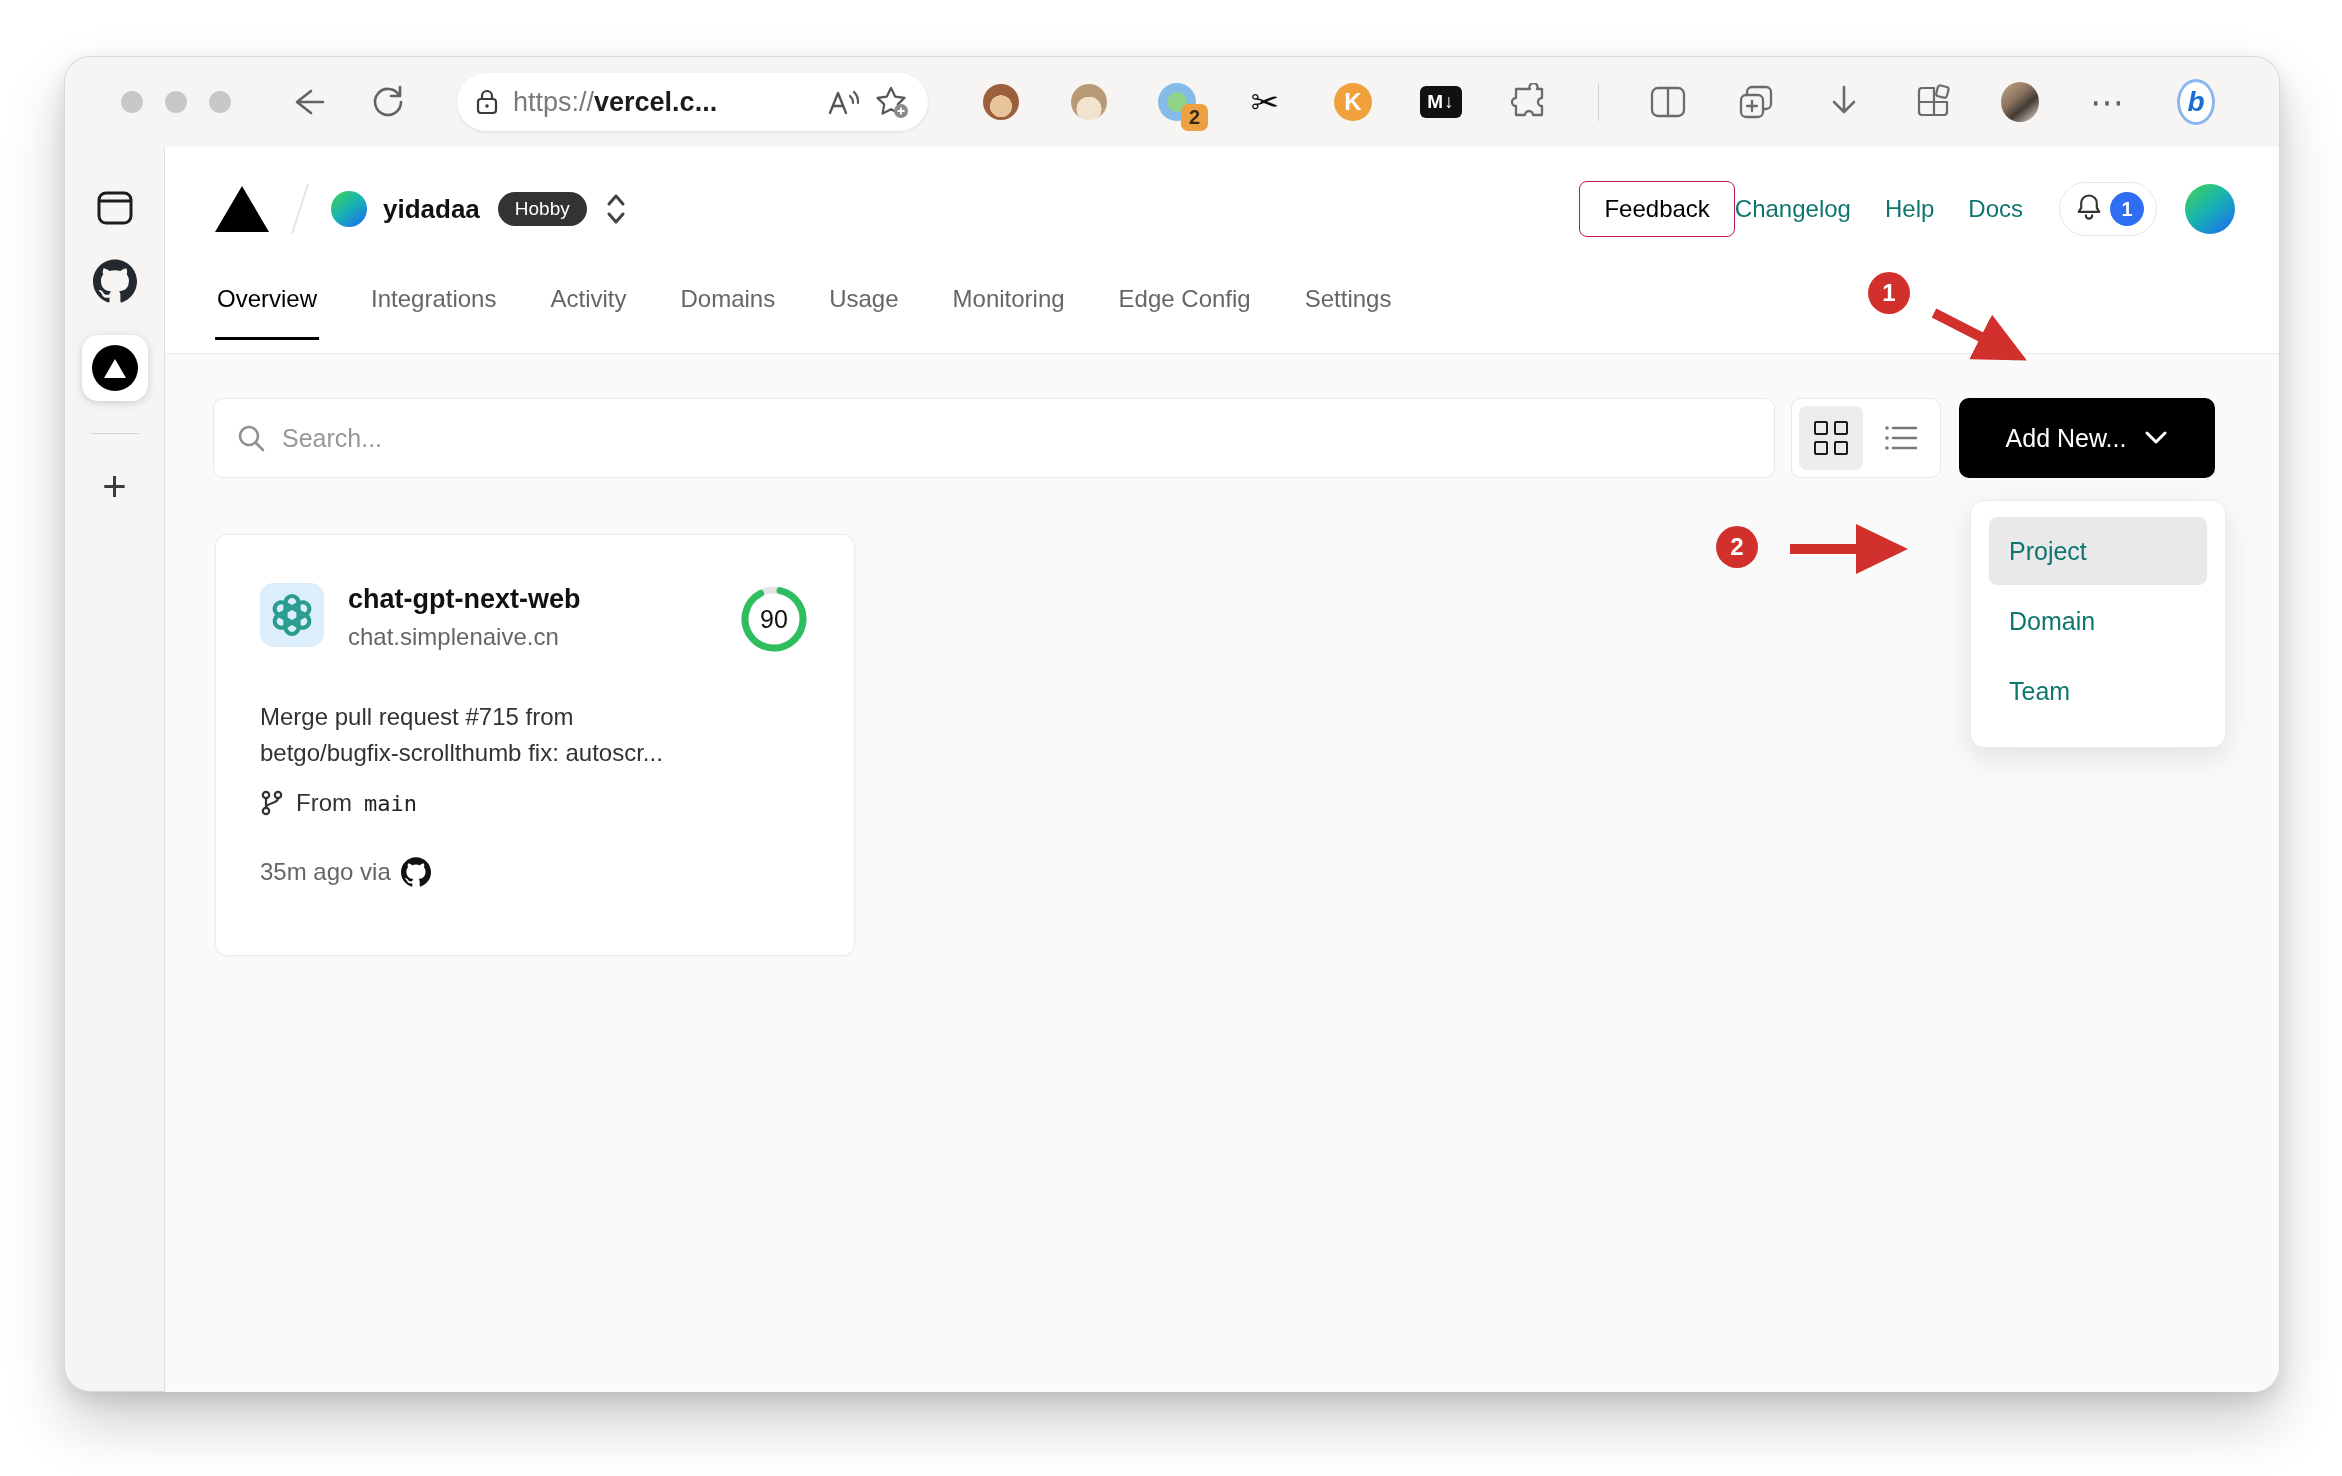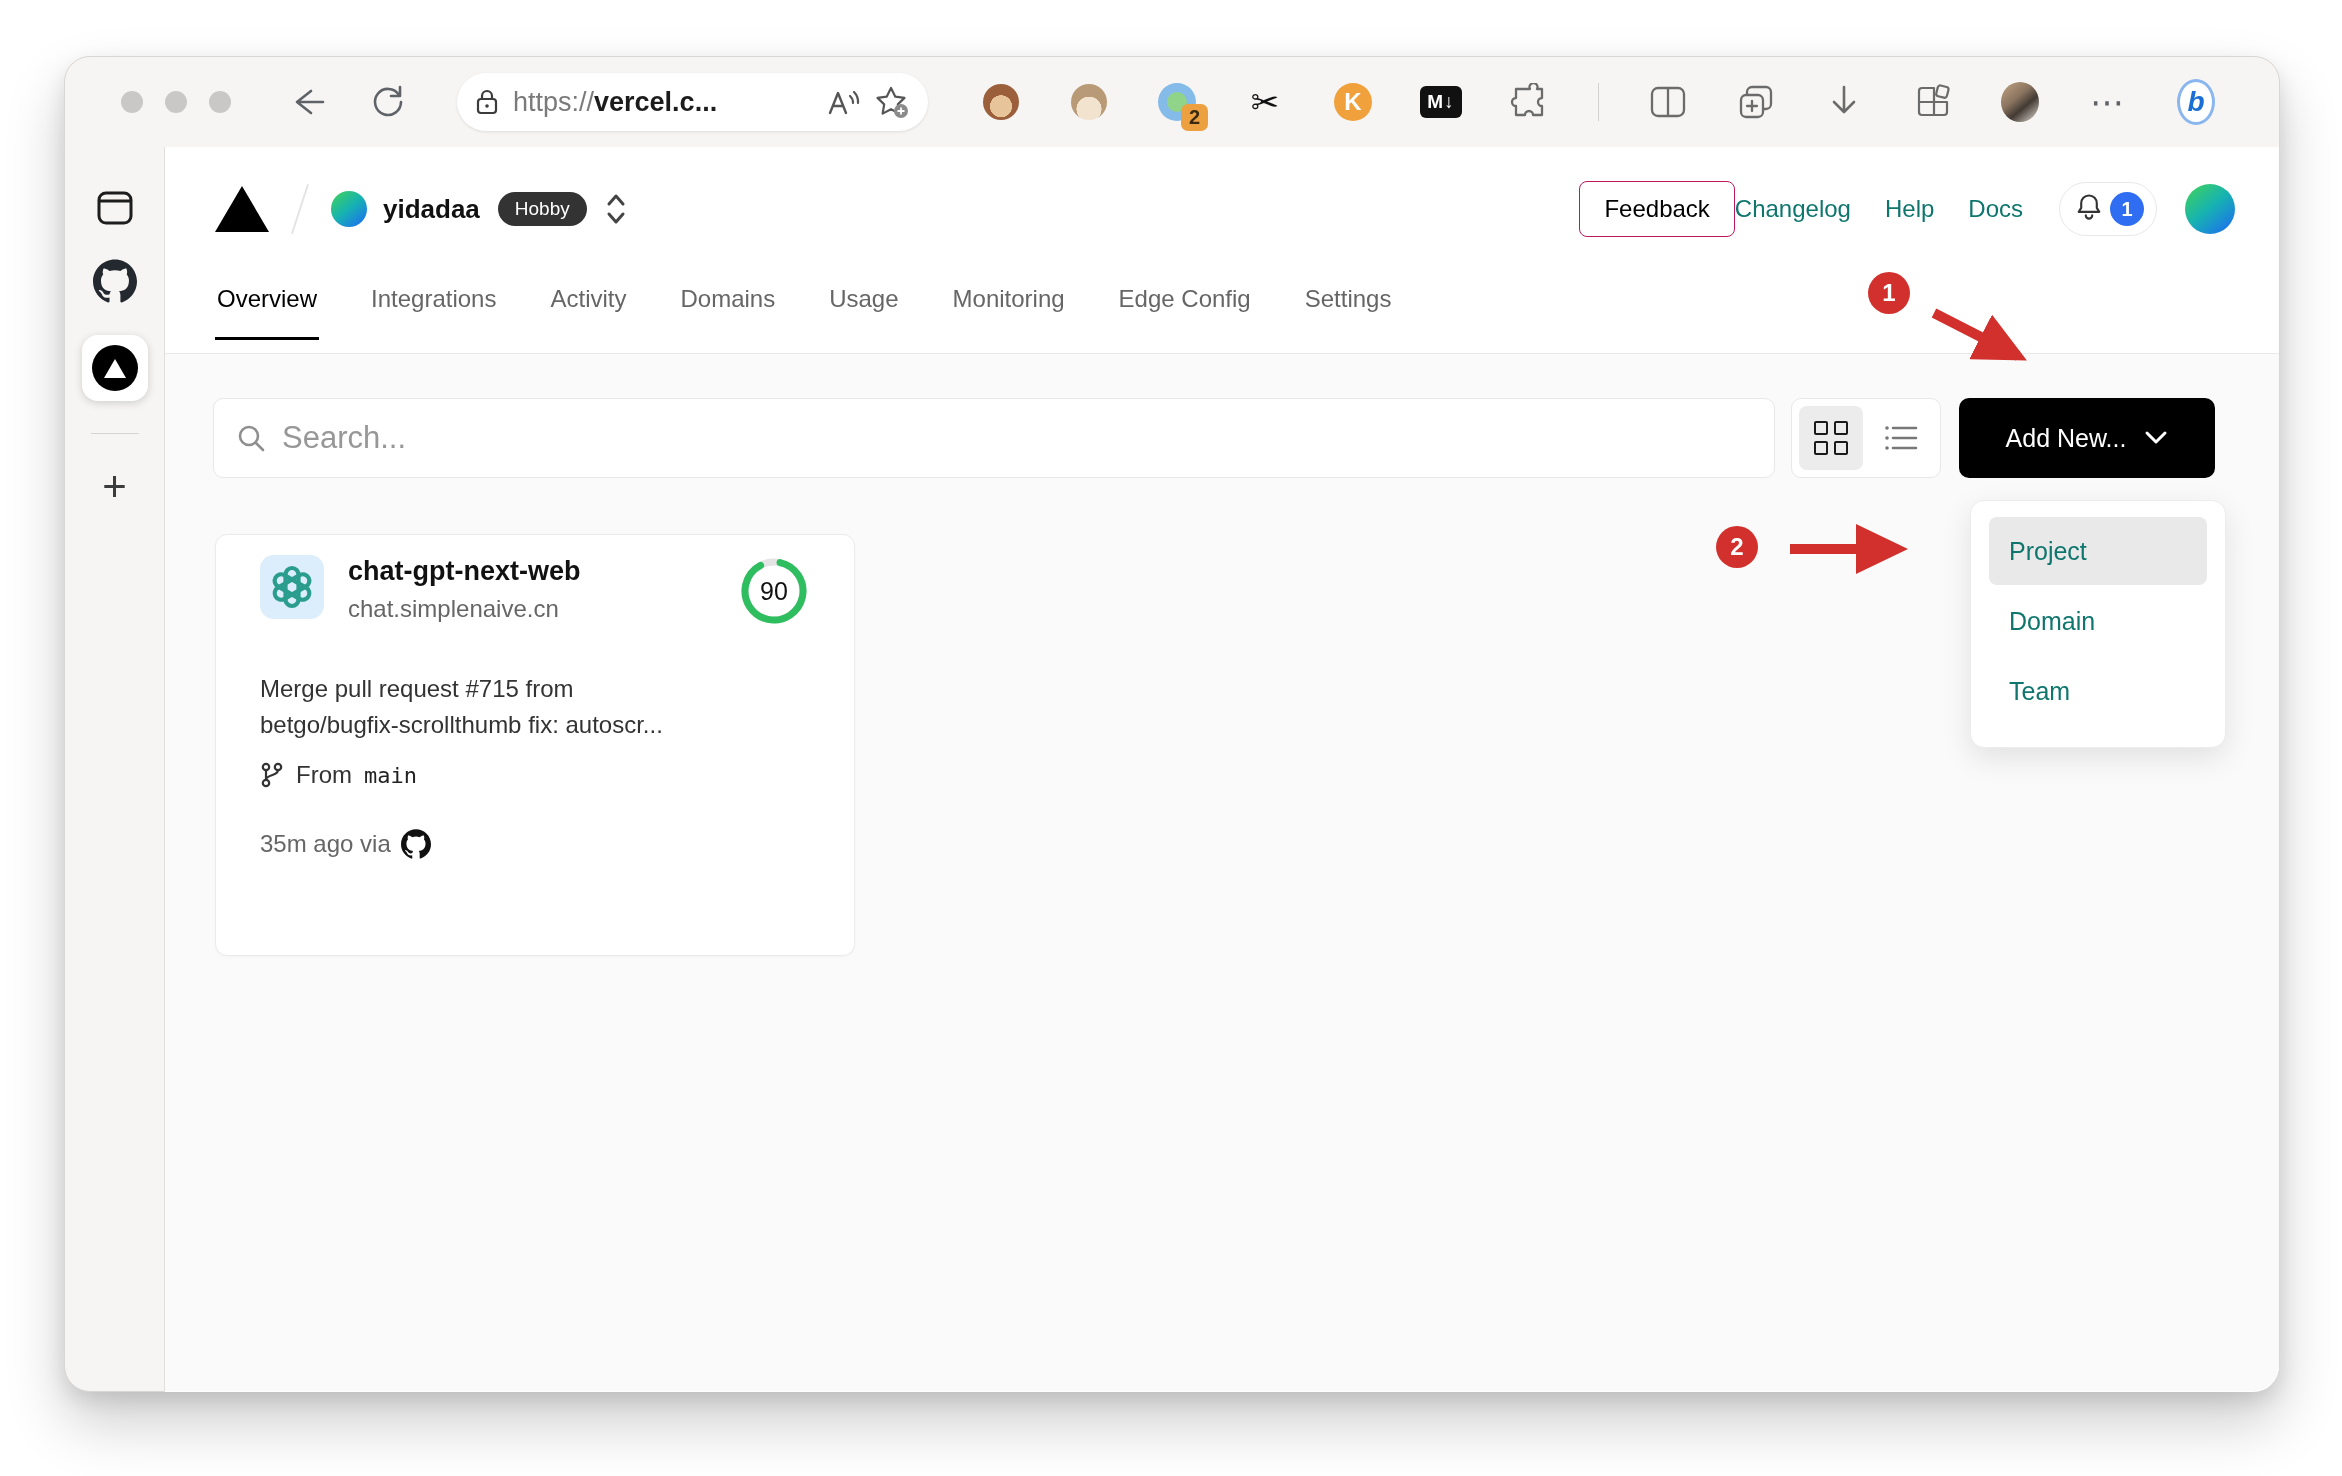--- a/index.html
+++ b/index.html
@@ -73,33 +73,33 @@
     background:linear-gradient(140deg,#3fd05f 5%,#17b3b0 48%,#1c6ef2 95%); }
   .vtabs { display:flex; gap:50px; padding:0 50px; }
   .vtab { font-size:24px; color:#666; padding:14px 2px 24px; border-bottom:3px solid transparent; }
   .vtab.active { color:#000; font-weight:500; border-bottom-color:#000; }
 
   
   .content { position:relative; height:1037px; background:#fafafa; border-radius:0 0 26px 0; }
   .controls { position:absolute; left:48px; top:44px; right:53px; display:flex; align-items:stretch; height:80px; }
   .search-box { flex:1; max-width:1562px; background:#fff; border:1px solid #e8e8e8; border-radius:10px;
     display:flex; align-items:center; padding:0 22px; gap:16px; }
-  .search-box input { border:none; outline:none; flex:1; font-size:31px; color:#222; background:transparent; font-family:"Liberation Sans",sans-serif; }
+  .search-box input { border:none; outline:none; flex:1; font-size:25px; color:#222; background:transparent; font-family:"Liberation Sans",sans-serif; }
   .search-box input::placeholder { color:#979797; }
   .view-toggle { margin-left:16px; background:#fff; border:1px solid #e8e8e8; border-radius:10px; display:flex; align-items:center; padding:7px; gap:6px; }
   .vt-btn { width:64px; height:64px; border-radius:8px; display:flex; align-items:center; justify-content:center; }
   .vt-btn.active { background:#ececec; }
   .grid-ic { display:grid; grid-template-columns:14px 14px; grid-template-rows:14px 14px; gap:6px; }
   .grid-ic span { border:2.5px solid #1a1a1a; border-radius:2px; }
   .addnew-btn { margin-left:18px; width:256px; background:#000; color:#fff; border:none; border-radius:10px;
     font-size:25px; font-weight:500; display:flex; align-items:center; justify-content:center; gap:18px; font-family:"Liberation Sans",sans-serif; }
 
   
   .card { position:absolute; left:50px; top:180px; width:640px; height:422px; background:#fff;
-    border:1px solid #ebebeb; border-radius:12px; box-shadow:0 1px 3px rgba(0,0,0,.03); padding:20px 44px; }
+    border:1px solid #ebebeb; border-radius:12px; box-shadow:0 1px 3px rgba(0,0,0,.03); padding:48px 44px; }
   .card-top { display:flex; align-items:flex-start; }
   .proj-ic { width:64px; height:64px; border-radius:14px; background:#dcedfb; display:flex; align-items:center; justify-content:center; }
   .proj-meta { margin-left:24px; flex:1; min-width:0; }
   .proj-name { font-size:27px; font-weight:700; color:#111; line-height:1.2; }
   .proj-domain { font-size:24px; color:#666; margin-top:8px; }
   .score-wrap { position:relative; width:72px; height:72px; }
   .score-num { position:absolute; inset:0; display:flex; align-items:center; justify-content:center; font-size:25px; color:#111; font-weight:500; }
   .commit { margin-top:44px; font-size:24px; color:#333; line-height:1.5; }
   .branch-row { margin-top:18px; display:flex; align-items:center; gap:12px; font-size:24px; color:#333; }
   .branch-name { font-family:"DejaVu Sans Mono", monospace; font-size:22px; color:#222; }

